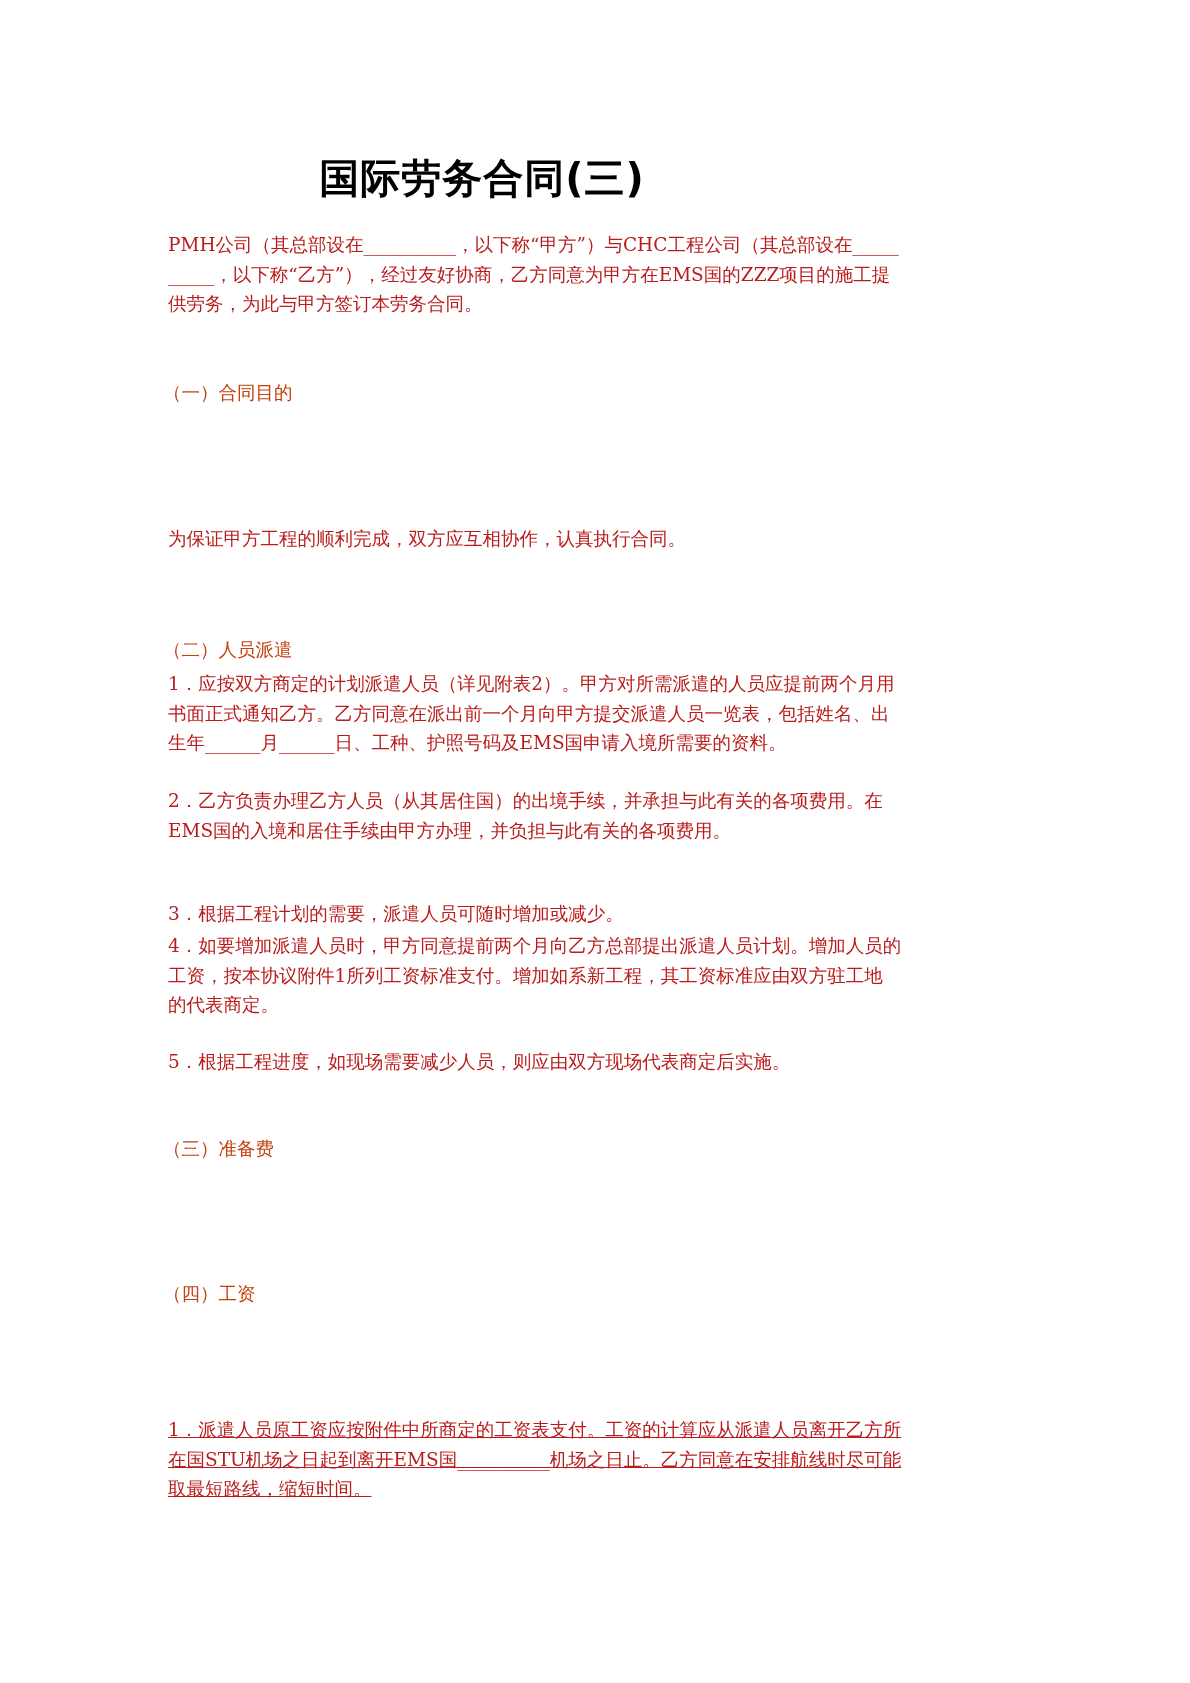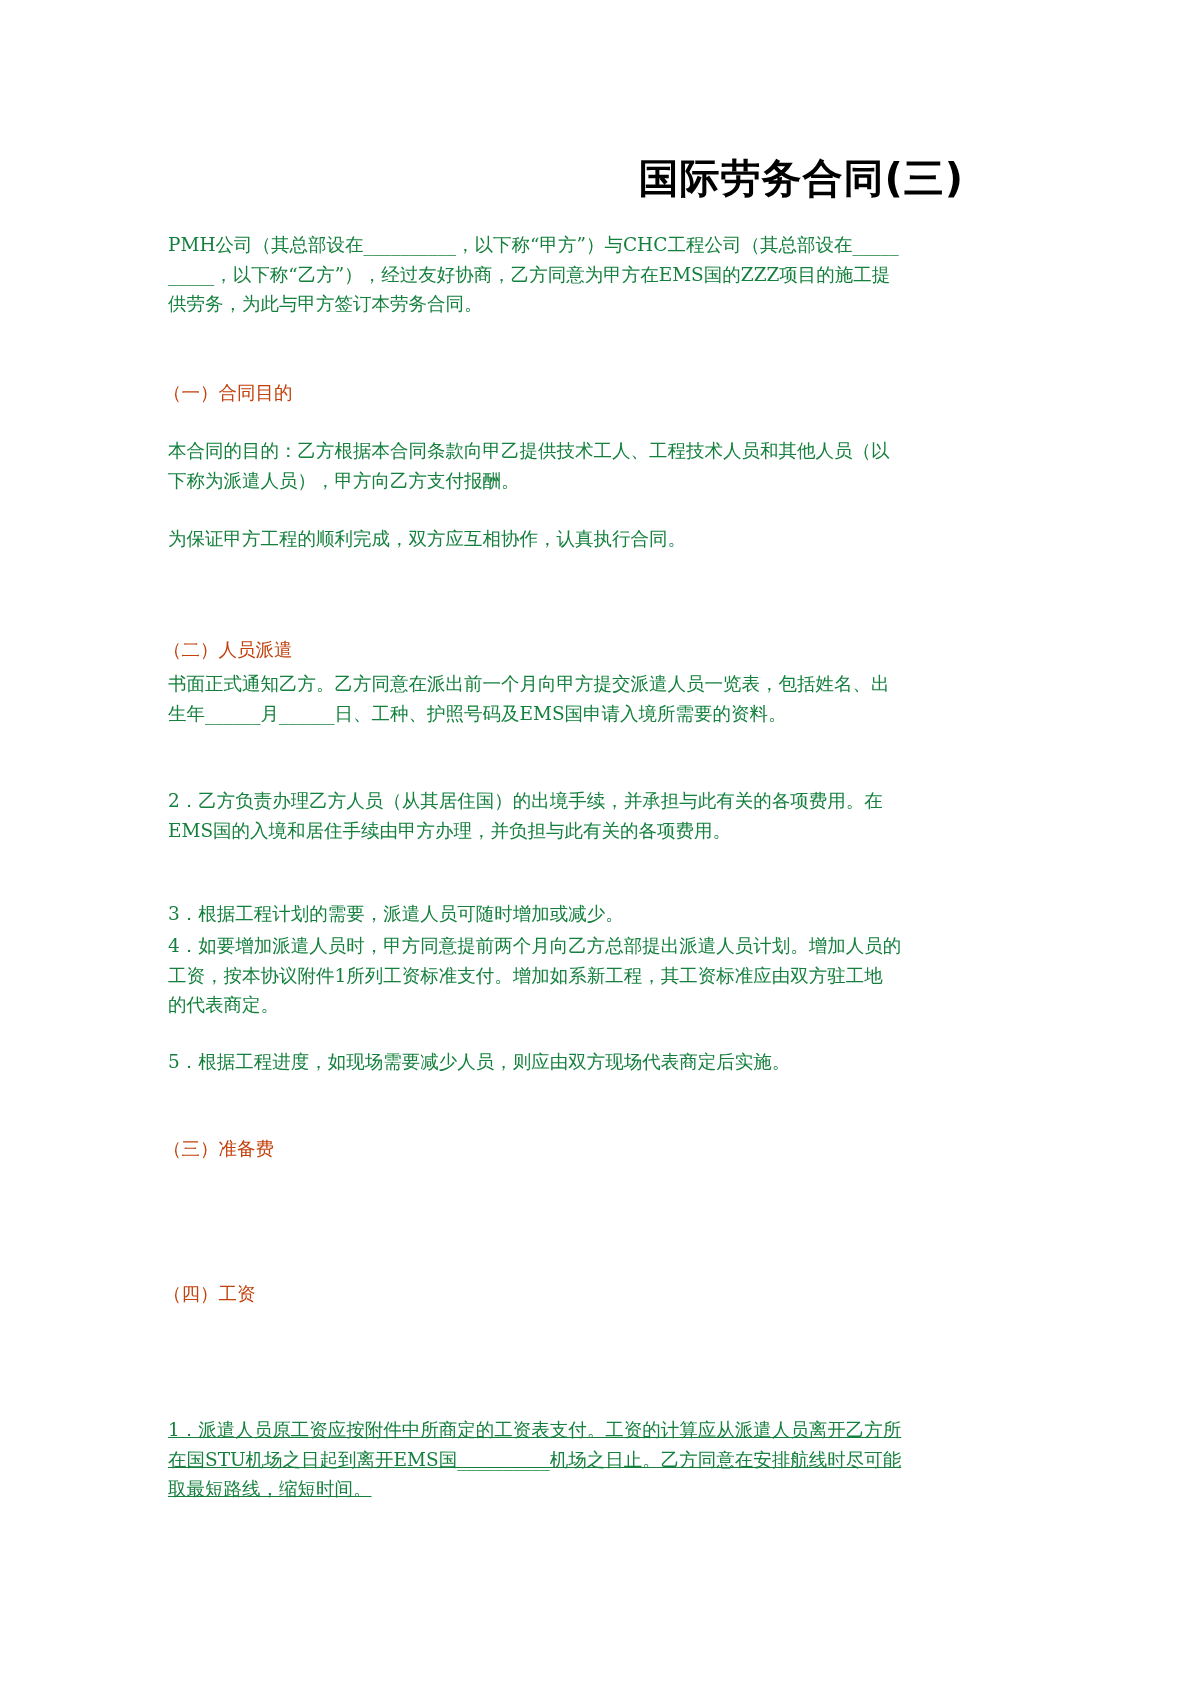--- a/index.html
+++ b/index.html
@@ -1,50 +1,47 @@
 <!DOCTYPE html>
 <html><head>
 <meta charset="utf-8">
 <style>
   html, body { margin: 0; padding: 0; background: #ffffff; }
   body { width: 1190px; height: 1683px; position: relative; overflow: hidden;
          font-family: "DejaVu Serif", "Liberation Serif", serif; color: #111; }
   .page { position: absolute; left: 0; top: 0; width: 1190px; height: 1683px; background: #fff; }
-  .title { position: absolute; top: 150px; left: 0; width: 964px; text-align: right;
+  .title { position: absolute; top: 150px; left: 0; width: 964px; text-align: center;
            font-family: "DejaVu Sans", "Liberation Sans", sans-serif; font-weight: bold;
            font-size: 40px; line-height: 56px; color: #000; letter-spacing: 1px; }
   .blk { position: absolute; left: 168px; width: 776px; font-size: 18.5px; line-height: 29.5px;
-         text-align: justify; color: #15803d; }
+         text-align: justify; color: #b91c1c; }
   .line { display: block; white-space: nowrap; overflow: visible; }
   .head { position: absolute; left: 163px; font-size: 18.5px; line-height: 29.5px; color: #c2410c; }
 </style>
 </head>
 <body>
 
 <div class="page">
 
   <div class="title">国际劳务合同(三)</div>
 
   <div class="blk" style="top:230px;">
     <span class="line">PMH公司（其总部设在__________，以下称“甲方”）与CHC工程公司（其总部设在_____</span>
     <span class="line">_____，以下称“乙方”），经过友好协商，乙方同意为甲方在EMS国的ZZZ项目的施工提</span>
     <span class="line">供劳务，为此与甲方签订本劳务合同。</span>
   </div>
 
   <div class="head" style="top:378px;">（一）合同目的</div>
-  <div class="blk" style="top:436px;">
-    <span class="line">本合同的目的：乙方根据本合同条款向甲乙提供技术工人、工程技术人员和其他人员（以</span>
-    <span class="line">下称为派遣人员），甲方向乙方支付报酬。</span>
-  </div>
   <div class="blk" style="top:524px;">
     <span class="line">为保证甲方工程的顺利完成，双方应互相协作，认真执行合同。</span>
   </div>
 
   <div class="head" style="top:635px;">（二）人员派遣</div>
   <div class="blk" style="top:669px;">
+    <span class="line">1．应按双方商定的计划派遣人员（详见附表2）。甲方对所需派遣的人员应提前两个月用</span>
     <span class="line">书面正式通知乙方。乙方同意在派出前一个月向甲方提交派遣人员一览表，包括姓名、出</span>
     <span class="line">生年______月______日、工种、护照号码及EMS国申请入境所需要的资料。</span>
   </div>
   <div class="blk" style="top:786px;">
     <span class="line">2．乙方负责办理乙方人员（从其居住国）的出境手续，并承担与此有关的各项费用。在</span>
     <span class="line">EMS国的入境和居住手续由甲方办理，并负担与此有关的各项费用。</span>
   </div>
   <div class="blk" style="top:899px;">
     <span class="line">3．根据工程计划的需要，派遣人员可随时增加或减少。</span>
   </div>

